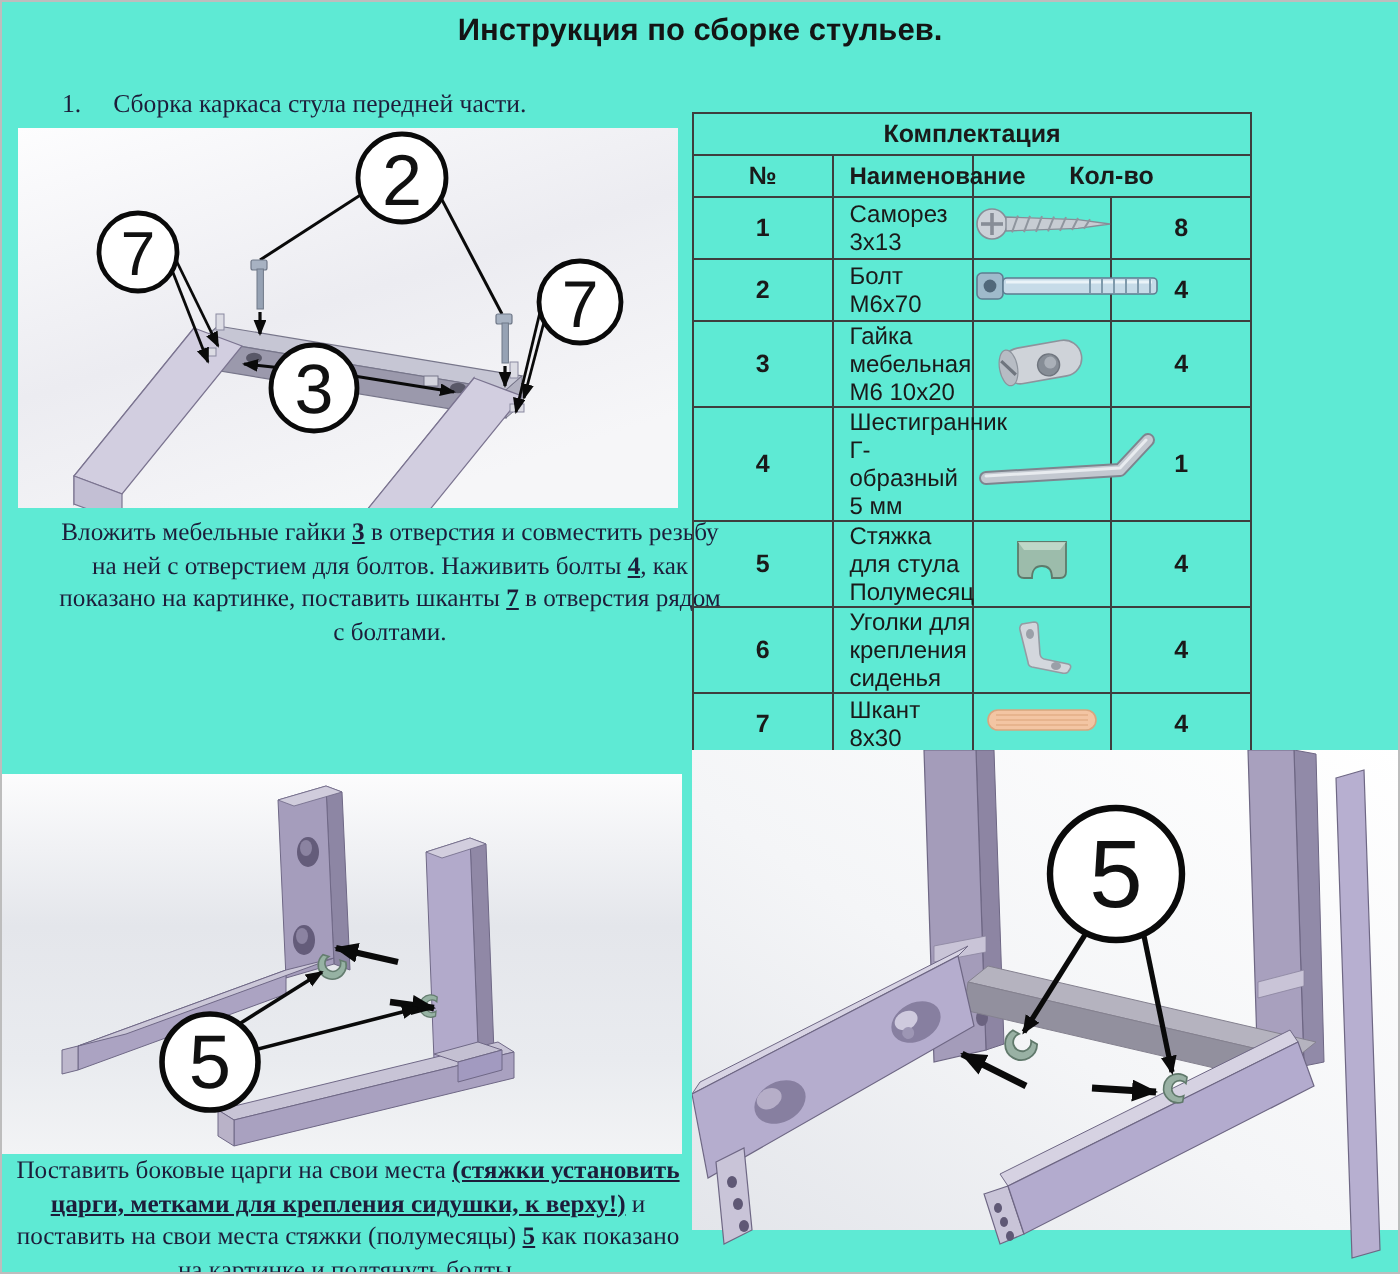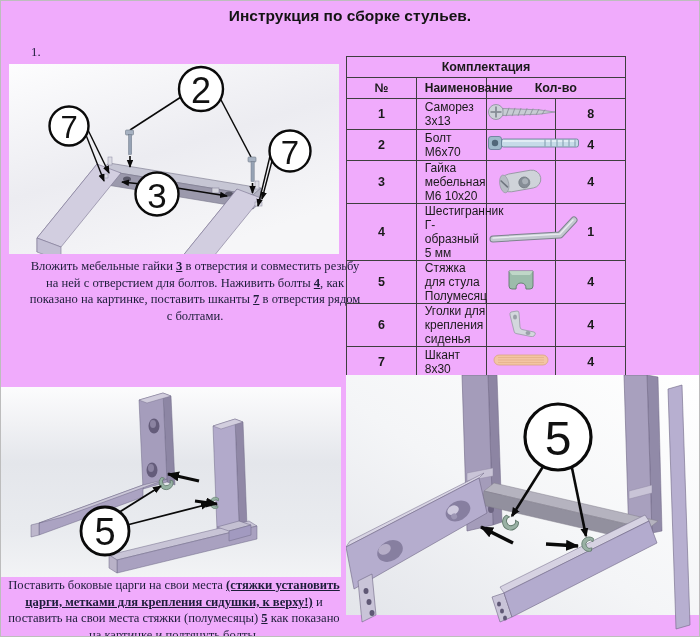--- a/index.html
+++ b/index.html
@@ -1,16 +1,16 @@
 <!DOCTYPE html>
 <html><head>
 <meta charset="utf-8">
 <style>
   html,body{margin:0;padding:0;background:#fff;}
-  #page{position:relative;width:700px;height:637px;background:#f0abfc;
+  #page{position:relative;width:700px;height:637px;background:#5eead4;
         border:1px solid #bdbdbd;box-sizing:border-box;overflow:hidden;
         font-family:"Liberation Serif",serif;color:#1d1d3a;}
   .title{position:absolute;top:6px;left:0;width:698px;text-align:center;
          font-family:"Liberation Sans",sans-serif;font-weight:bold;
          font-size:15.5px;color:#141414;}
   .step-head{position:absolute;top:44px;left:30px;width:310px;
              font-size:12.8px;display:flex;gap:16px;}
   .para{position:absolute;text-align:center;font-size:12.6px;line-height:1.32;}
   #para1{top:257px;left:1px;width:338px;margin-left:24px;}
   #para2{top:576px;left:0px;width:346px;}
@@ -36,20 +36,21 @@
 </style>
 </head>
 <body>
 
 <div id="page">
 
   <div class="title">Инструкция по сборке стульев.</div>
 
   <div class="step-head">
     <span>1.</span>
+    <span>Сборка каркаса стула передней части.</span>
   </div>
 
   <svg id="diagram1" class="diagram" width="330" height="190" viewBox="0 0 330 190">
     <defs>
       <linearGradient id="bg1" x1="0" y1="0" x2="0.55" y2="1">
         <stop offset="0" stop-color="#fdfdfe"></stop>
           <stop offset="0.55" stop-color="#ececf1"></stop>
         <stop offset="1" stop-color="#f6f6f8"></stop>
       </linearGradient>
       <marker id="m1s" markerUnits="userSpaceOnUse" markerWidth="9" markerHeight="9" refX="7" refY="3.2" orient="auto">

